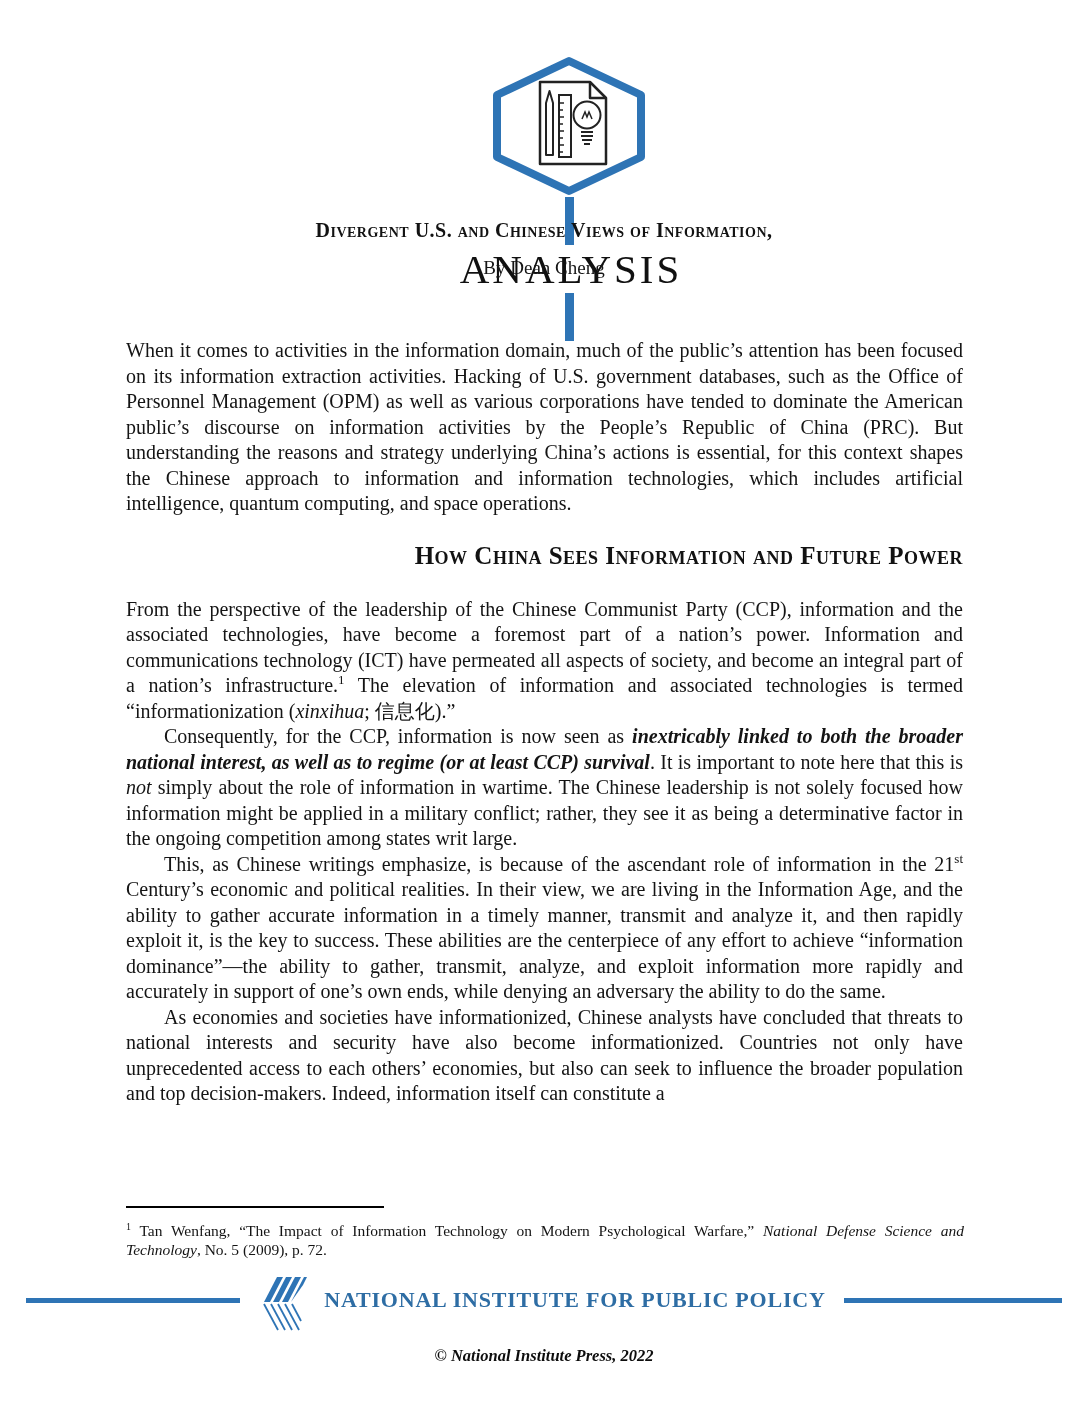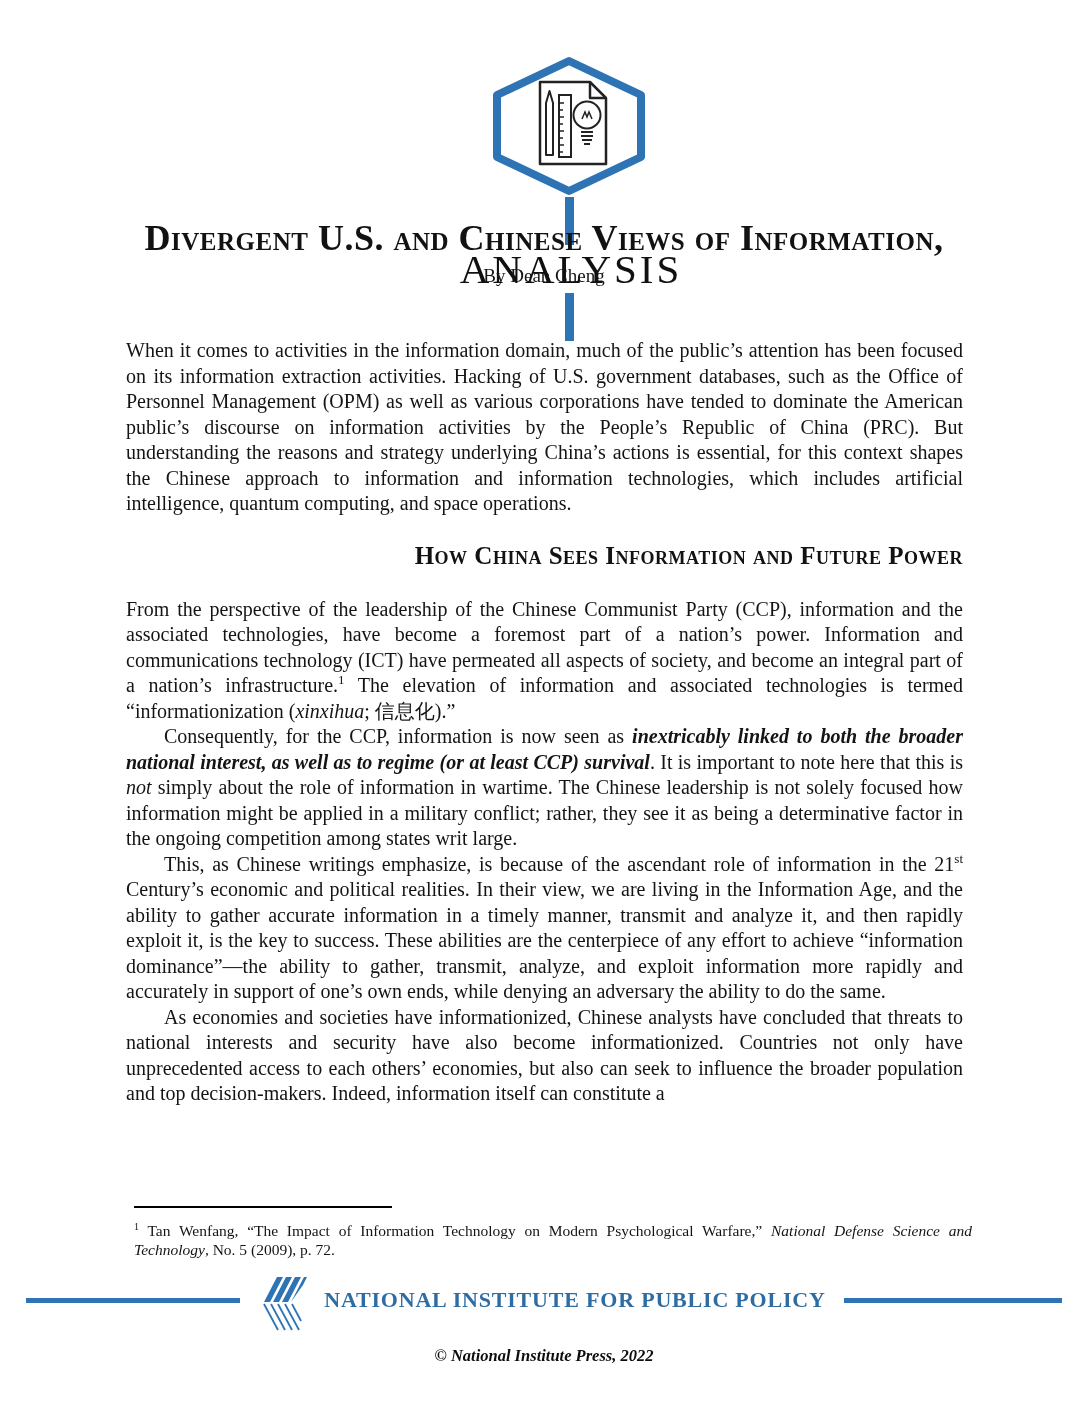--- a/index.html
+++ b/index.html
@@ -37,23 +37,22 @@
     padding:0 26px 0 30px; white-space:nowrap;
   }
 
   
   .title-block {
     position:absolute; top:212px; left:126px; width:836px;
     text-align:center;
   }
   .doc-title {
     font-weight:bold; font-variant:small-caps;
-    font-size:36px; line-height:37px; color:#121212;
+    font-size:20px; line-height:37px; color:#121212;
     letter-spacing:0.5px;
-    margin-top:8px;
   }
   .byline { font-size:19px; margin-top:8px; color:#161616; }
 
   
   .content {
     position:absolute; top:338px; left:126px; width:837px;
     font-size:20px; line-height:25.5px;
     text-align:justify; color:#141414;
   }
   .content p { margin:0; }
@@ -62,21 +61,21 @@
     text-align:right; font-weight:bold; font-variant:small-caps;
     font-size:25px; line-height:30px; letter-spacing:0.5px;
     margin:24px 0 26px 0; color:#121212;
   }
   .bi { font-weight:bold; font-style:italic; }
   .it { font-style:italic; }
   sup.fnref { font-size:13px; line-height:0; vertical-align:super; }
 
   
   .footnote {
-    position:absolute; top:1206px; left:134px; width:838px;
+    position:absolute; top:1206px; left:126px; width:838px;
   }
   .fn-divider { width:258px; border-top:2px solid #000; margin-bottom:9px; }
   .fn-text { font-size:15.5px; line-height:19px; text-align:justify; color:#141414; }
   .fn-text sup { font-size:10px; }
 
   
   .footer { position:absolute; top:1268px; left:0; width:1088px; }
   .footer-row {
     display:flex; align-items:center; justify-content:center;
   }

